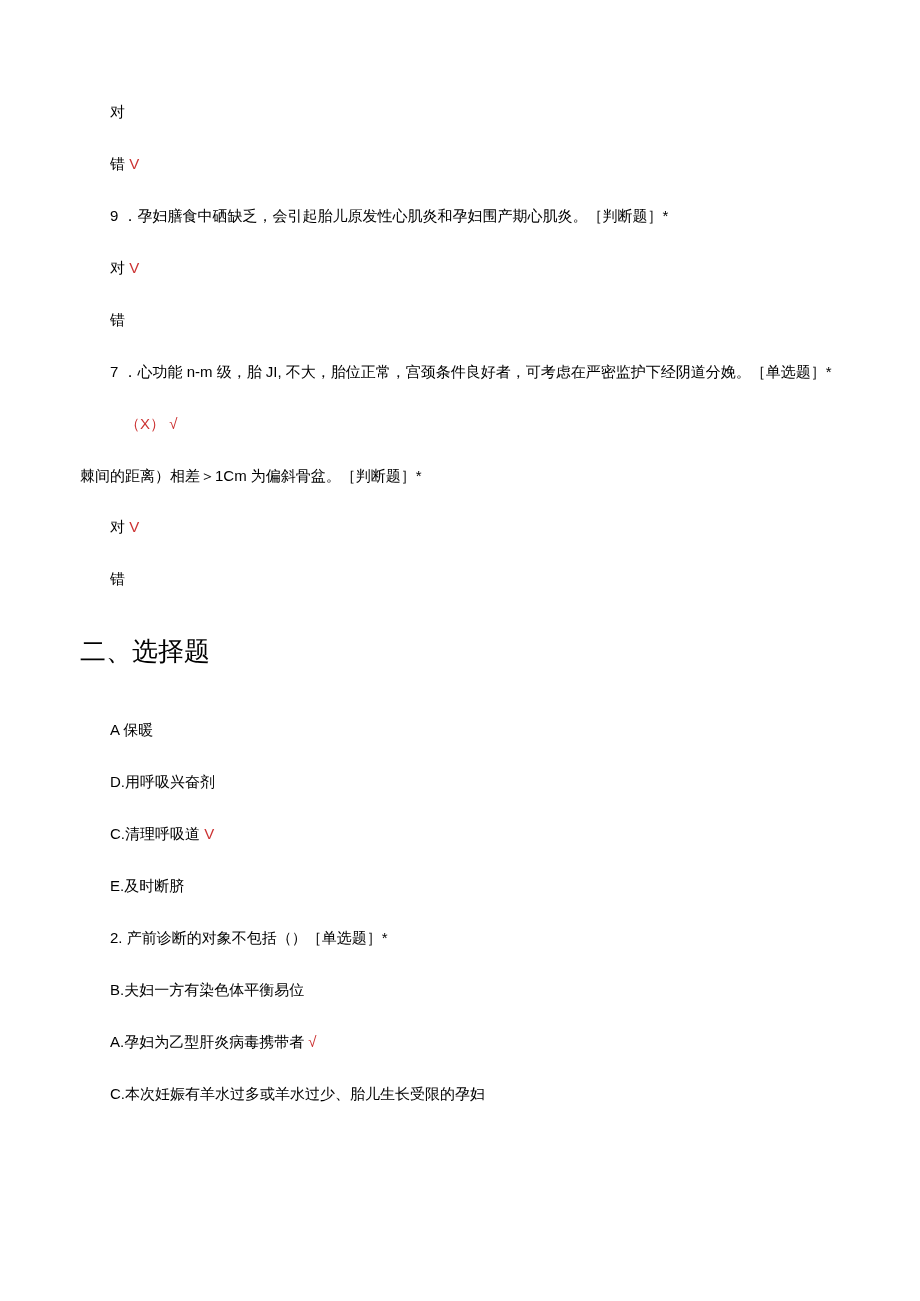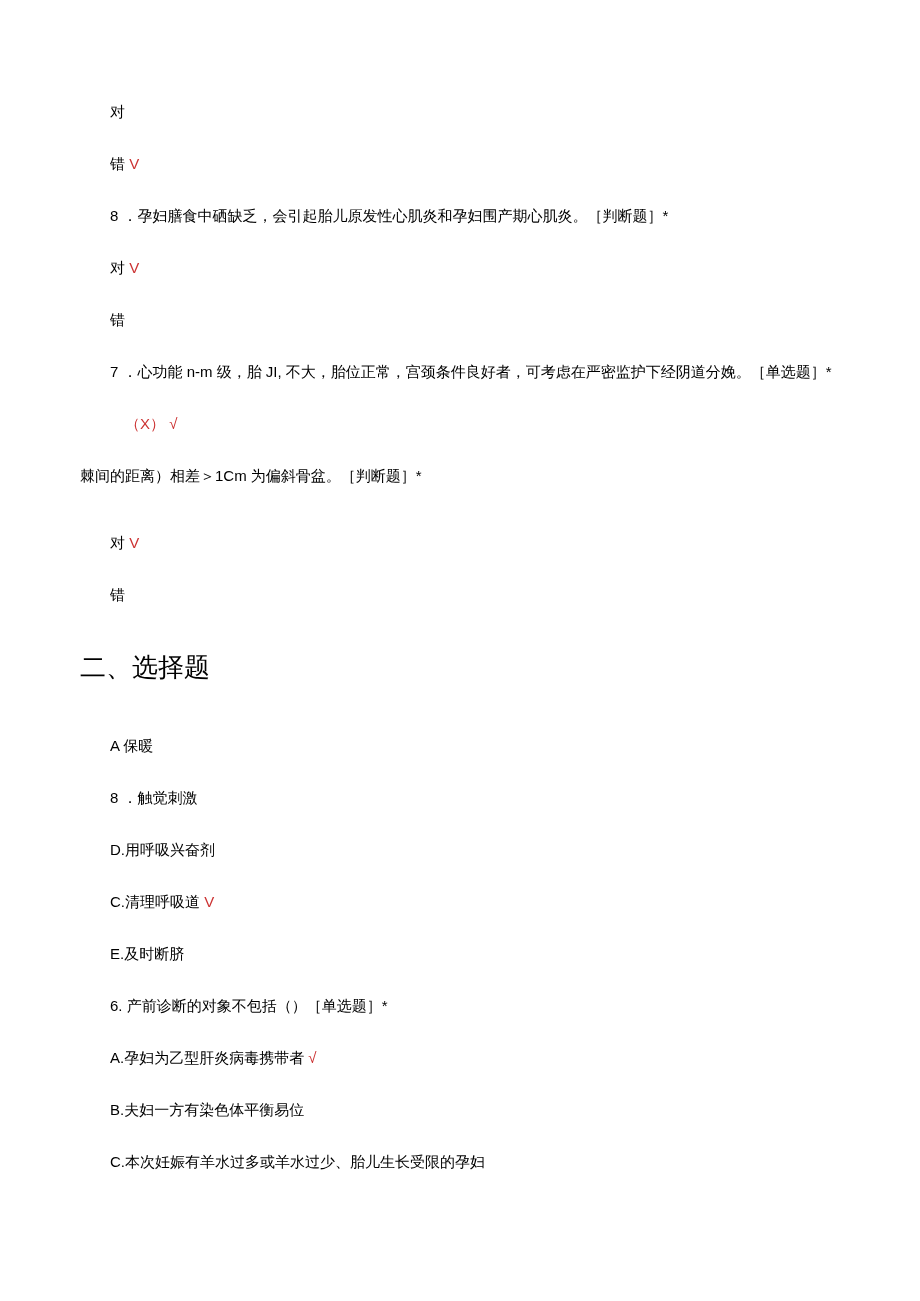--- a/index.html
+++ b/index.html
@@ -13,21 +13,21 @@
   .page {
     padding: 100px 80px 60px 80px;
     line-height: 1.6;
   }
   .line {
     margin-bottom: 28px;
     font-size: 15px;
     text-indent: 2em;
   }
   .continuation {
-    margin-bottom: 43px;
+    margin-bottom: 27px;
     font-size: 15px;
     text-indent: 0;
   }
   .mark {
     color: #cc3333;
   }
   .paren-red {
     color: #cc3333;
   }
   .section-heading {
@@ -49,21 +49,21 @@
   <div class="line">
     <span>对</span>
   </div>
 
   <div class="line">
     <span>错</span>
     <span class="mark">V</span>
   </div>
 
   <div class="line">
-    <span>8 ．孕妇膳食中硒缺乏，会引起胎儿原发性心肌炎和孕妇围产期心肌炎。［判断题］*</span>
+    <span>9 ．孕妇膳食中硒缺乏，会引起胎儿原发性心肌炎和孕妇围产期心肌炎。［判断题］*</span>
   </div>
 
   <div class="line">
     <span>对</span>
     <span class="mark">V</span>
   </div>
 
   <div class="line">
     <span>错</span>
   </div>
@@ -93,47 +93,44 @@
 
   <div class="section-heading">
     <span>二、选择题</span>
   </div>
 
 
   <div class="line">
     <span>A 保暖</span>
   </div>
 
-  <div class="line">
-    <span>8 ．触觉刺激</span>
-  </div>
 
   <div class="line">
     <span>D.用呼吸兴奋剂</span>
   </div>
 
   <div class="line">
     <span>C.清理呼吸道</span>
     <span class="mark">V</span>
   </div>
 
   <div class="line">
     <span>E.及时断脐</span>
   </div>
 
   <div class="line">
-    <span>6. 产前诊断的对象不包括（）［单选题］*</span>
+    <span>2. 产前诊断的对象不包括（）［单选题］*</span>
+  </div>
+
+  <div class="line">
+    <span>B.夫妇一方有染色体平衡易位</span>
   </div>
 
   <div class="line">
     <span>A.孕妇为乙型肝炎病毒携带者 </span>
     <span class="mark">√</span>
-  </div>
-
-  <div class="line">
-    <span>B.夫妇一方有染色体平衡易位</span>
   </div>
 
   <div class="line">
     <span>C.本次妊娠有羊水过多或羊水过少、胎儿生长受限的孕妇</span>
   </div>
 
 </div>
 
 </body></html>

